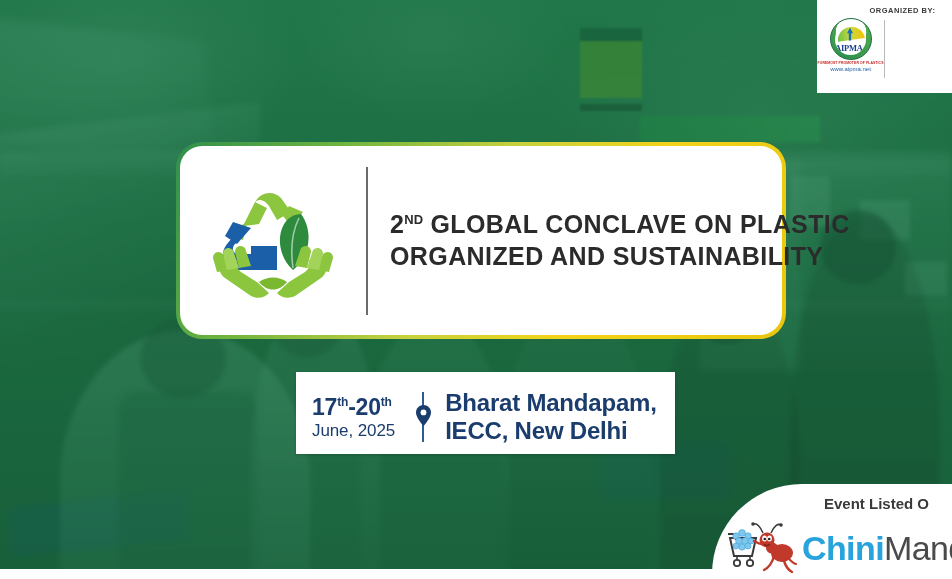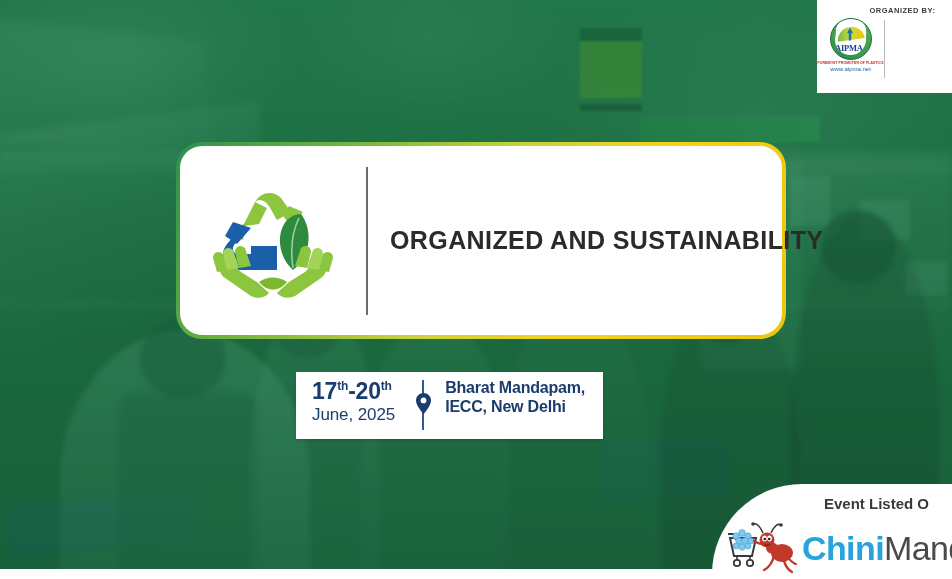--- a/index.html
+++ b/index.html
@@ -237,39 +237,39 @@
     letter-spacing:.4px; line-height:1.26; white-space:nowrap;
   }
   .title-sup {
     font-size:13px; vertical-align:super; font-weight:bold; letter-spacing:0;
   }
 
   
   .info-bar {
     position:absolute; left:296px; top:372px;
     background:#ffffff;
-    display:flex; 
-    padding:7px 18px 8px 16px;
+    display:flex; align-items:center;
+    padding:17px 18px 8px 16px;
     box-shadow:0 1px 3px rgba(0,0,0,.18);
   }
   .date-block { color:#1b3d6e; line-height:1.08; }
   .date-main { font-size:23px; font-weight:bold; letter-spacing:-.2px; }
   .date-sup  { font-size:12px; vertical-align:super; font-weight:bold; }
   .date-sub  { font-size:17px; font-weight:normal; margin-top:2px; letter-spacing:-.1px; }
 
   .vdiv-wrap {
     position:relative; width:28px; height:52px;
     display:flex; align-items:center; justify-content:center;
     margin:0 8px 0 14px;
   }
   .vdiv { width:2px; height:50px; background:#2b5c96; }
   .pin-icon { position:absolute; left:7px; top:14px; }
 
   .venue-block {
-    color:#1b3d6e; font-size:16px; font-weight:bold; line-height:1.18;
+    color:#1b3d6e; font-size:24px; font-weight:bold; line-height:1.18;
     letter-spacing:-.2px;
   }
 
   
   .cm-badge {
     position:absolute; left:712px; top:484px; width:240px; height:95px;
     background:#ffffff;
     border-top-left-radius:90px;
     overflow:hidden;
     text-align:center;
@@ -381,20 +381,21 @@
           <path d="M106 72 C110 68 116 70 116 76 L112 92 L100 90 Z" fill="#a3d45a"></path>
           <path d="M94 70 C98 66 104 68 104 74 L100 90 L88 88 Z" fill="#8cc63f"></path>
 
           <path d="M52 104 C60 98 72 98 80 104 C72 114 60 114 52 104 Z" fill="#7ab82f"></path>
         </svg>
       </div>
 
       <div class="card-divider"></div>
 
       <div class="title-block">
+        <div class="title-line"><span>2</span><span class="title-sup">ND</span><span> GLOBAL CONCLAVE ON PLASTIC</span></div>
         <div class="title-line">ORGANIZED AND SUSTAINABILITY</div>
       </div>
 
     </div>
   </div>
 
   <div class="info-bar">
 
     <div class="date-block">
       <div class="date-main"><span>17</span><span class="date-sup">th</span><span>-</span><span>20</span><span class="date-sup">th</span></div>

